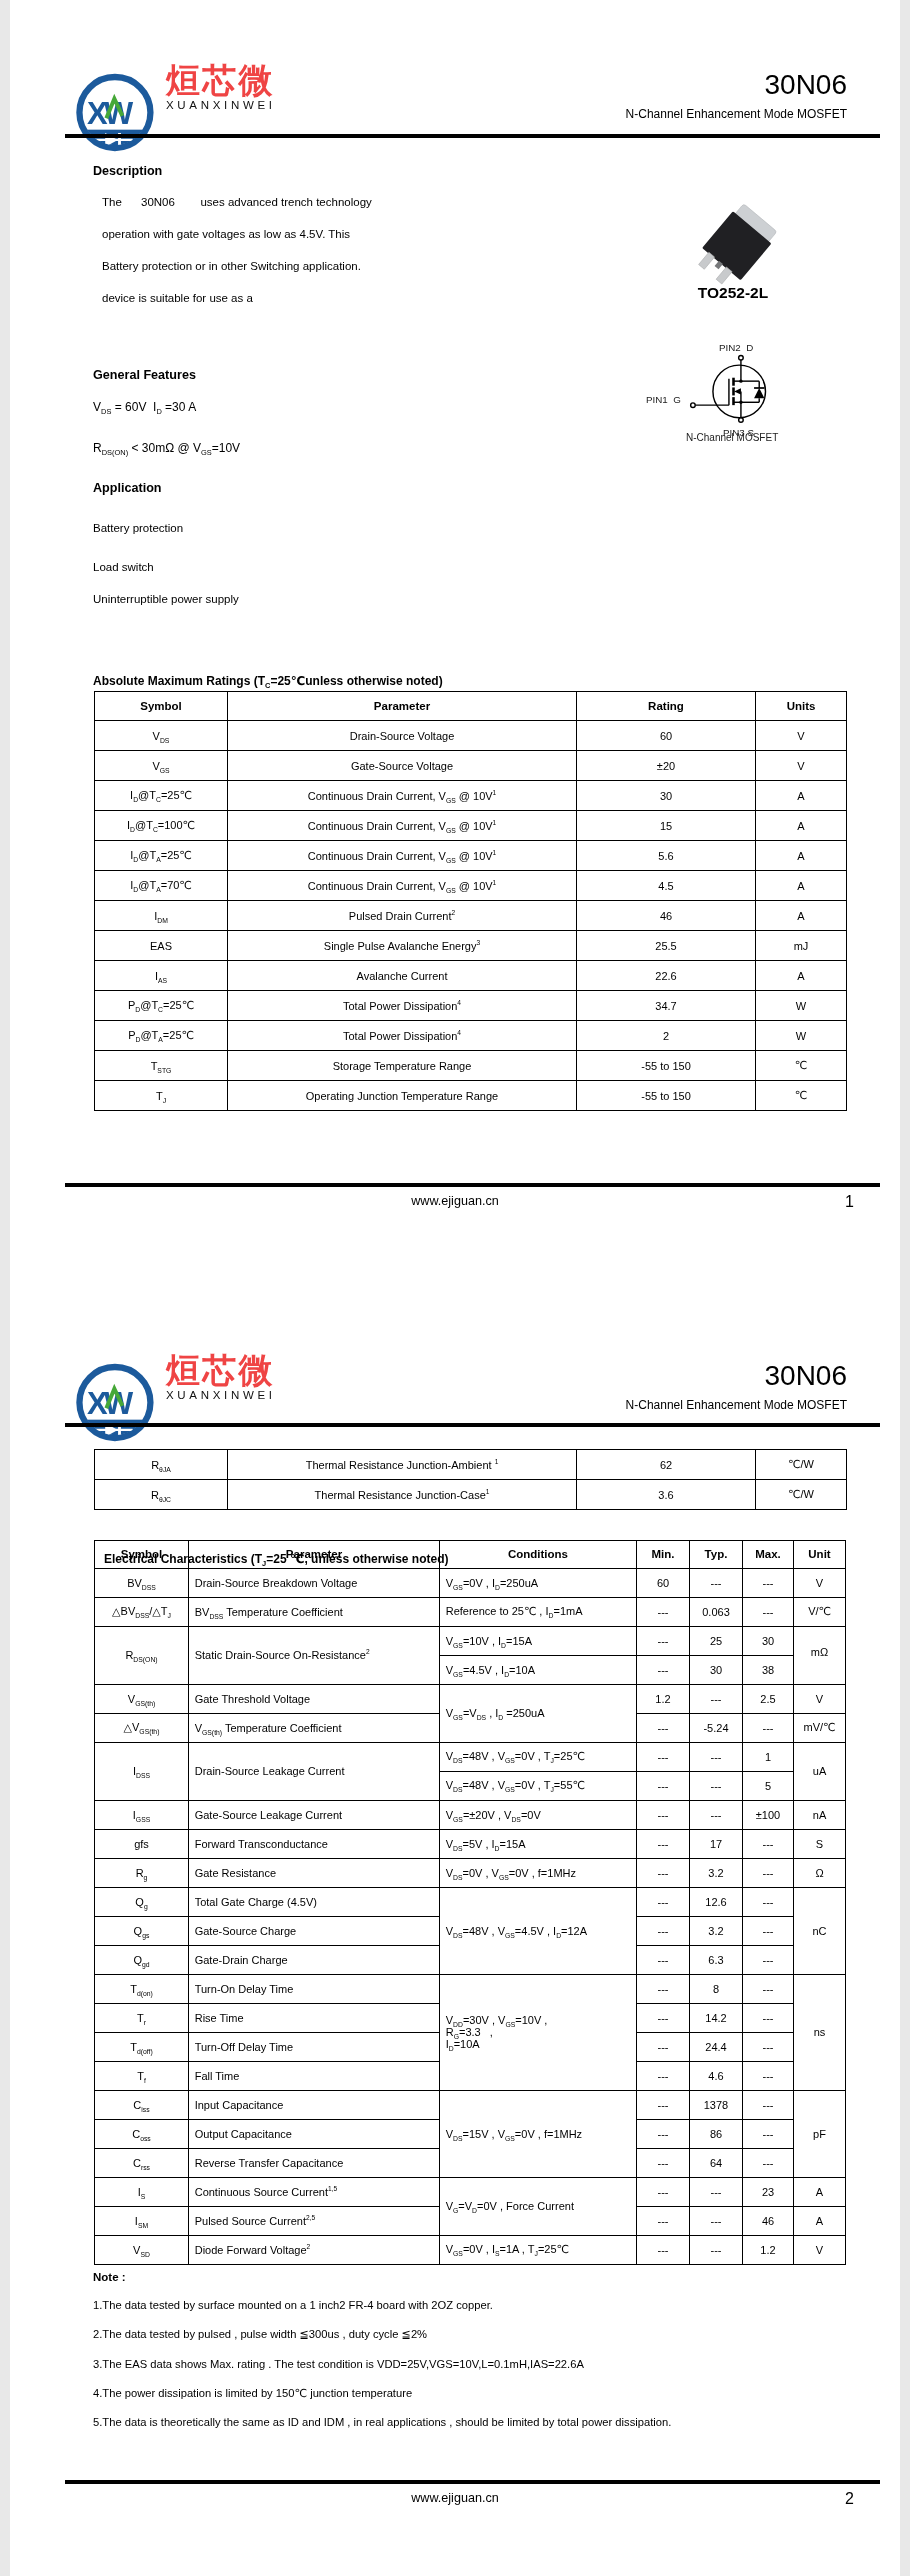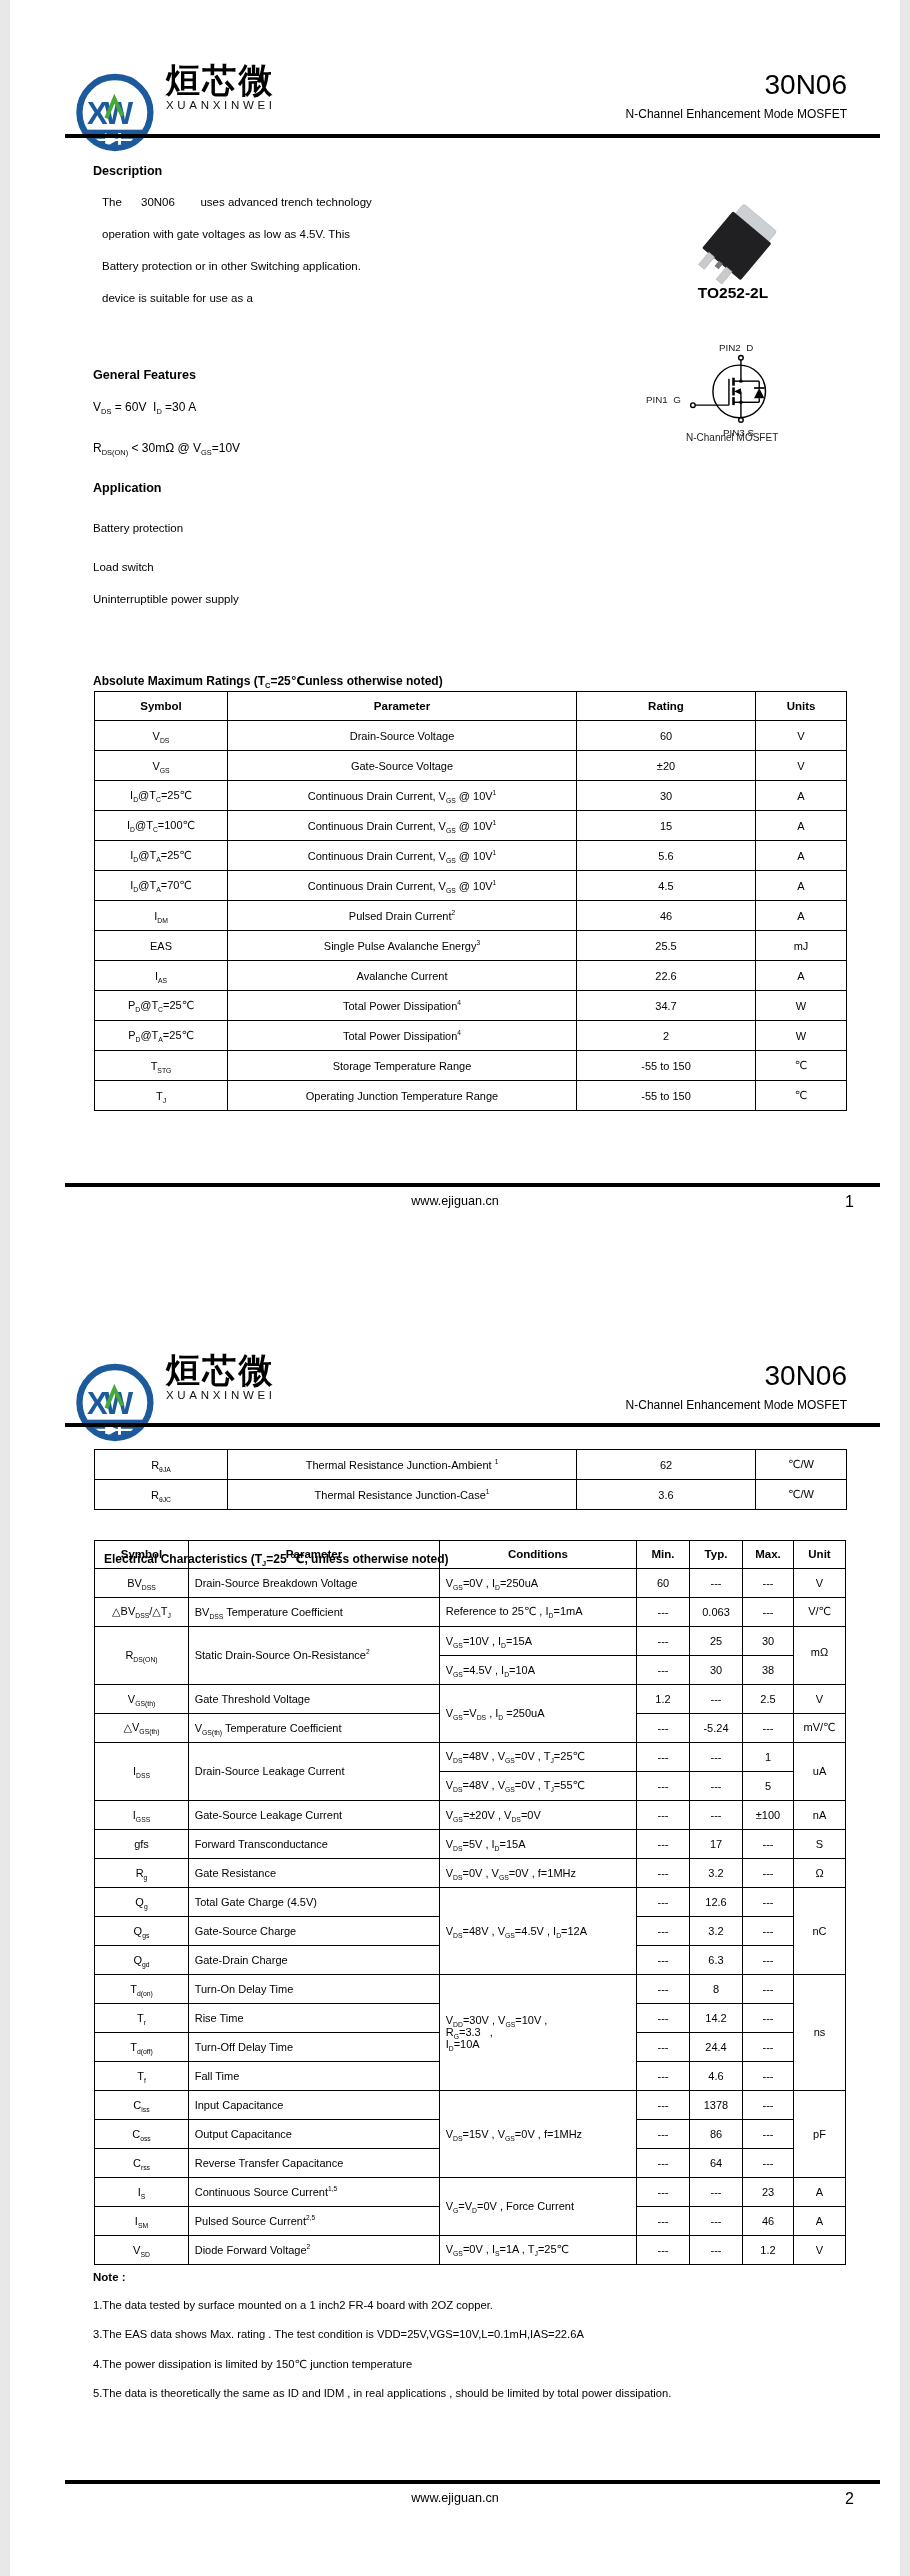--- a/index.html
+++ b/index.html
@@ -4,21 +4,21 @@
 <style>
   html,body{margin:0;padding:0;background:#e8e8e8;}
   .sheet{position:relative;width:890px;height:2576px;background:#ffffff;margin:0 auto;
          font-family:"Liberation Sans","DejaVu Sans",sans-serif;color:#000;overflow:hidden;}
   .abs{position:absolute;}
   sub{font-size:0.62em;line-height:0;}
   sup{font-size:0.6em;line-height:0;vertical-align:super;}
   .rule{background:#000;height:4px;}
   
   .brand{display:flex;align-items:flex-start;}
-  .brand-cn{font-size:34px;font-weight:700;letter-spacing:2.3px;color:#000000;line-height:1;}
+  .brand-cn{font-size:34px;font-weight:700;letter-spacing:2.3px;color:#ef4444;line-height:1;}
   .brand-roman{font-size:11.5px;letter-spacing:3.7px;font-weight:500;color:#111;margin-top:2.3px;}
   .part-no{font-size:28px;font-weight:400;line-height:1;}
   .part-sub{font-size:12px;font-weight:400;margin-top:8px;}
   .right-align{text-align:right;}
   
   .sec-h{font-size:12.6px;font-weight:700;}
   .tbl-title{font-size:12px;font-weight:700;}
   .desc-line{font-size:11.5px;height:32px;white-space:pre-wrap;margin-left:9px;}
   .feat-line{font-size:12px;white-space:pre-wrap;}
   .app-line{font-size:11.5px;}
@@ -493,20 +493,21 @@
           <td>---</td>
           <td>1.2</td>
           <td>V</td>
         </tr>
   </tbody>
     </table>
 
   <div class="abs note-h" style="left:83px;top:2271px;">Note :</div>
   <div class="abs" style="left:83px;top:2294px;">
     <div class="note">1.The data tested by surface mounted on a 1 inch2 FR-4 board with 2OZ copper.</div>
+    <div class="note">2.The data tested by pulsed , pulse width ≦300us , duty cycle ≦2%</div>
     <div class="note">3.The EAS data shows Max. rating . The test condition is VDD=25V,VGS=10V,L=0.1mH,IAS=22.6A</div>
     <div class="note">4.The power dissipation is limited by 150℃ junction temperature</div>
     <div class="note">5.The data is theoretically the same as ID and IDM , in real applications , should be limited by total power dissipation.</div>
   </div>
 
   <div class="abs rule" style="left:55px;top:2480px;width:815px;"></div>
   <div class="abs site" style="left:0;top:2491px;">www.ejiguan.cn</div>
   <div class="abs pgnum" style="right:46px;top:2490px;">2</div>
 
 </div>

